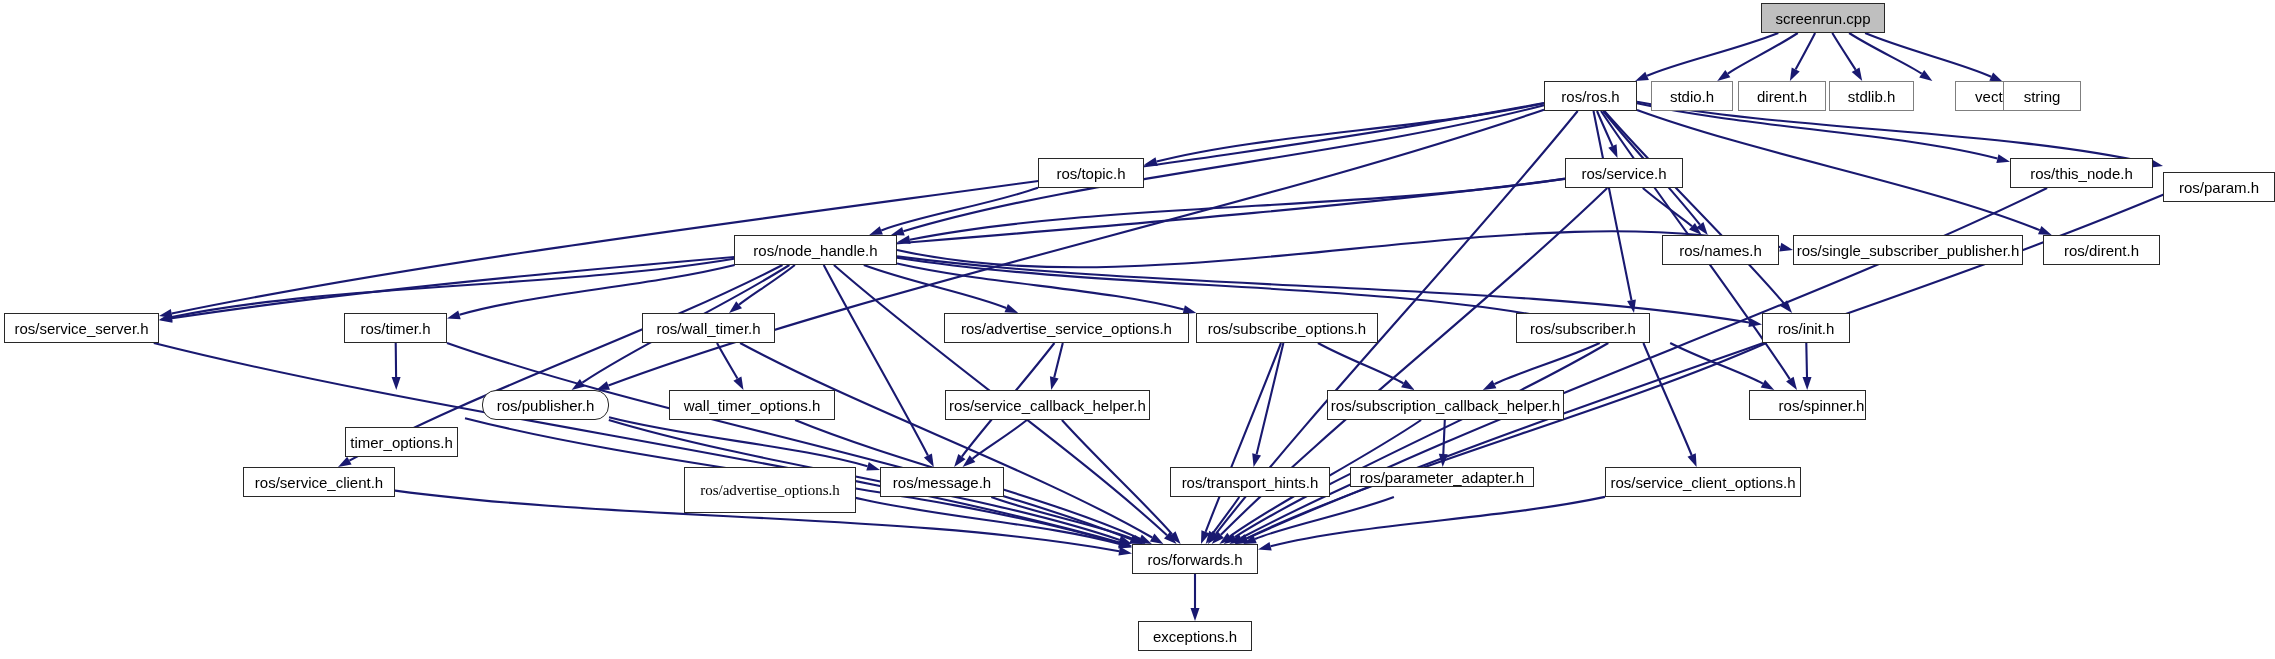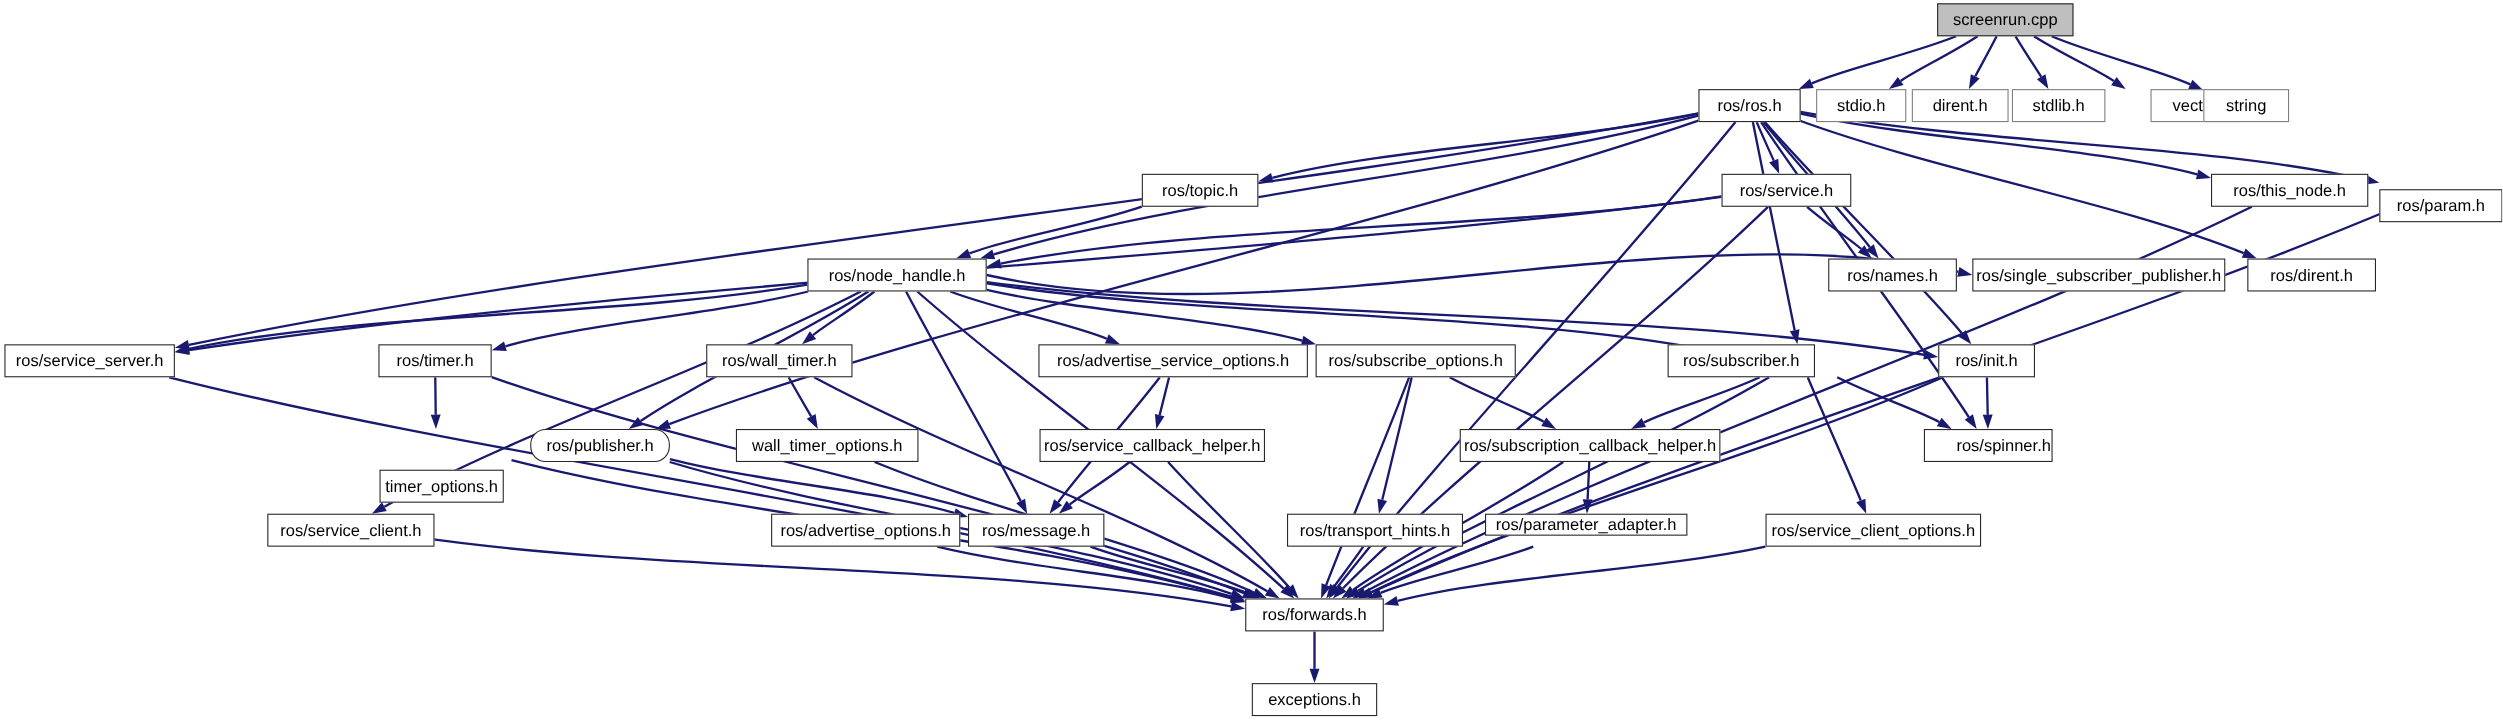--- a/index.html
+++ b/index.html
@@ -284,21 +284,21 @@
       </div>
       <div class="node solid" style="left: 1327px; top: 390px; width: 237px; height: 30px;">
         <span class="node-label">ros/subscription_callback_helper.h</span>
       </div>
       <div class="node solid" style="left: 1749px; top: 390px; width: 117px; height: 30px; padding-left: 28px;">
         <span class="node-label">ros/spinner.h</span>
       </div>
       <div class="node solid" style="left: 243px; top: 467px; width: 152px; height: 30px;">
         <span class="node-label">ros/service_client.h</span>
       </div>
-      <div class="node solid" style="left: 701px; top: 467px; width: 172px; height: 30px;">
+      <div class="node solid" style="left: 684px; top: 467px; width: 172px; height: 46px; font-family: Liberation Serif, serif;">
         <span class="node-label">ros/advertise_options.h</span>
       </div>
       <div class="node solid" style="left: 880px; top: 467px; width: 124px; height: 30px;">
         <span class="node-label">ros/message.h</span>
       </div>
       <div class="node solid" style="left: 1170px; top: 467px; width: 160px; height: 30px;">
         <span class="node-label">ros/transport_hints.h</span>
       </div>
       <div class="node solid" style="left: 1350px; top: 467px; width: 184px; height: 20px;">
         <span class="node-label">ros/parameter_adapter.h</span>

